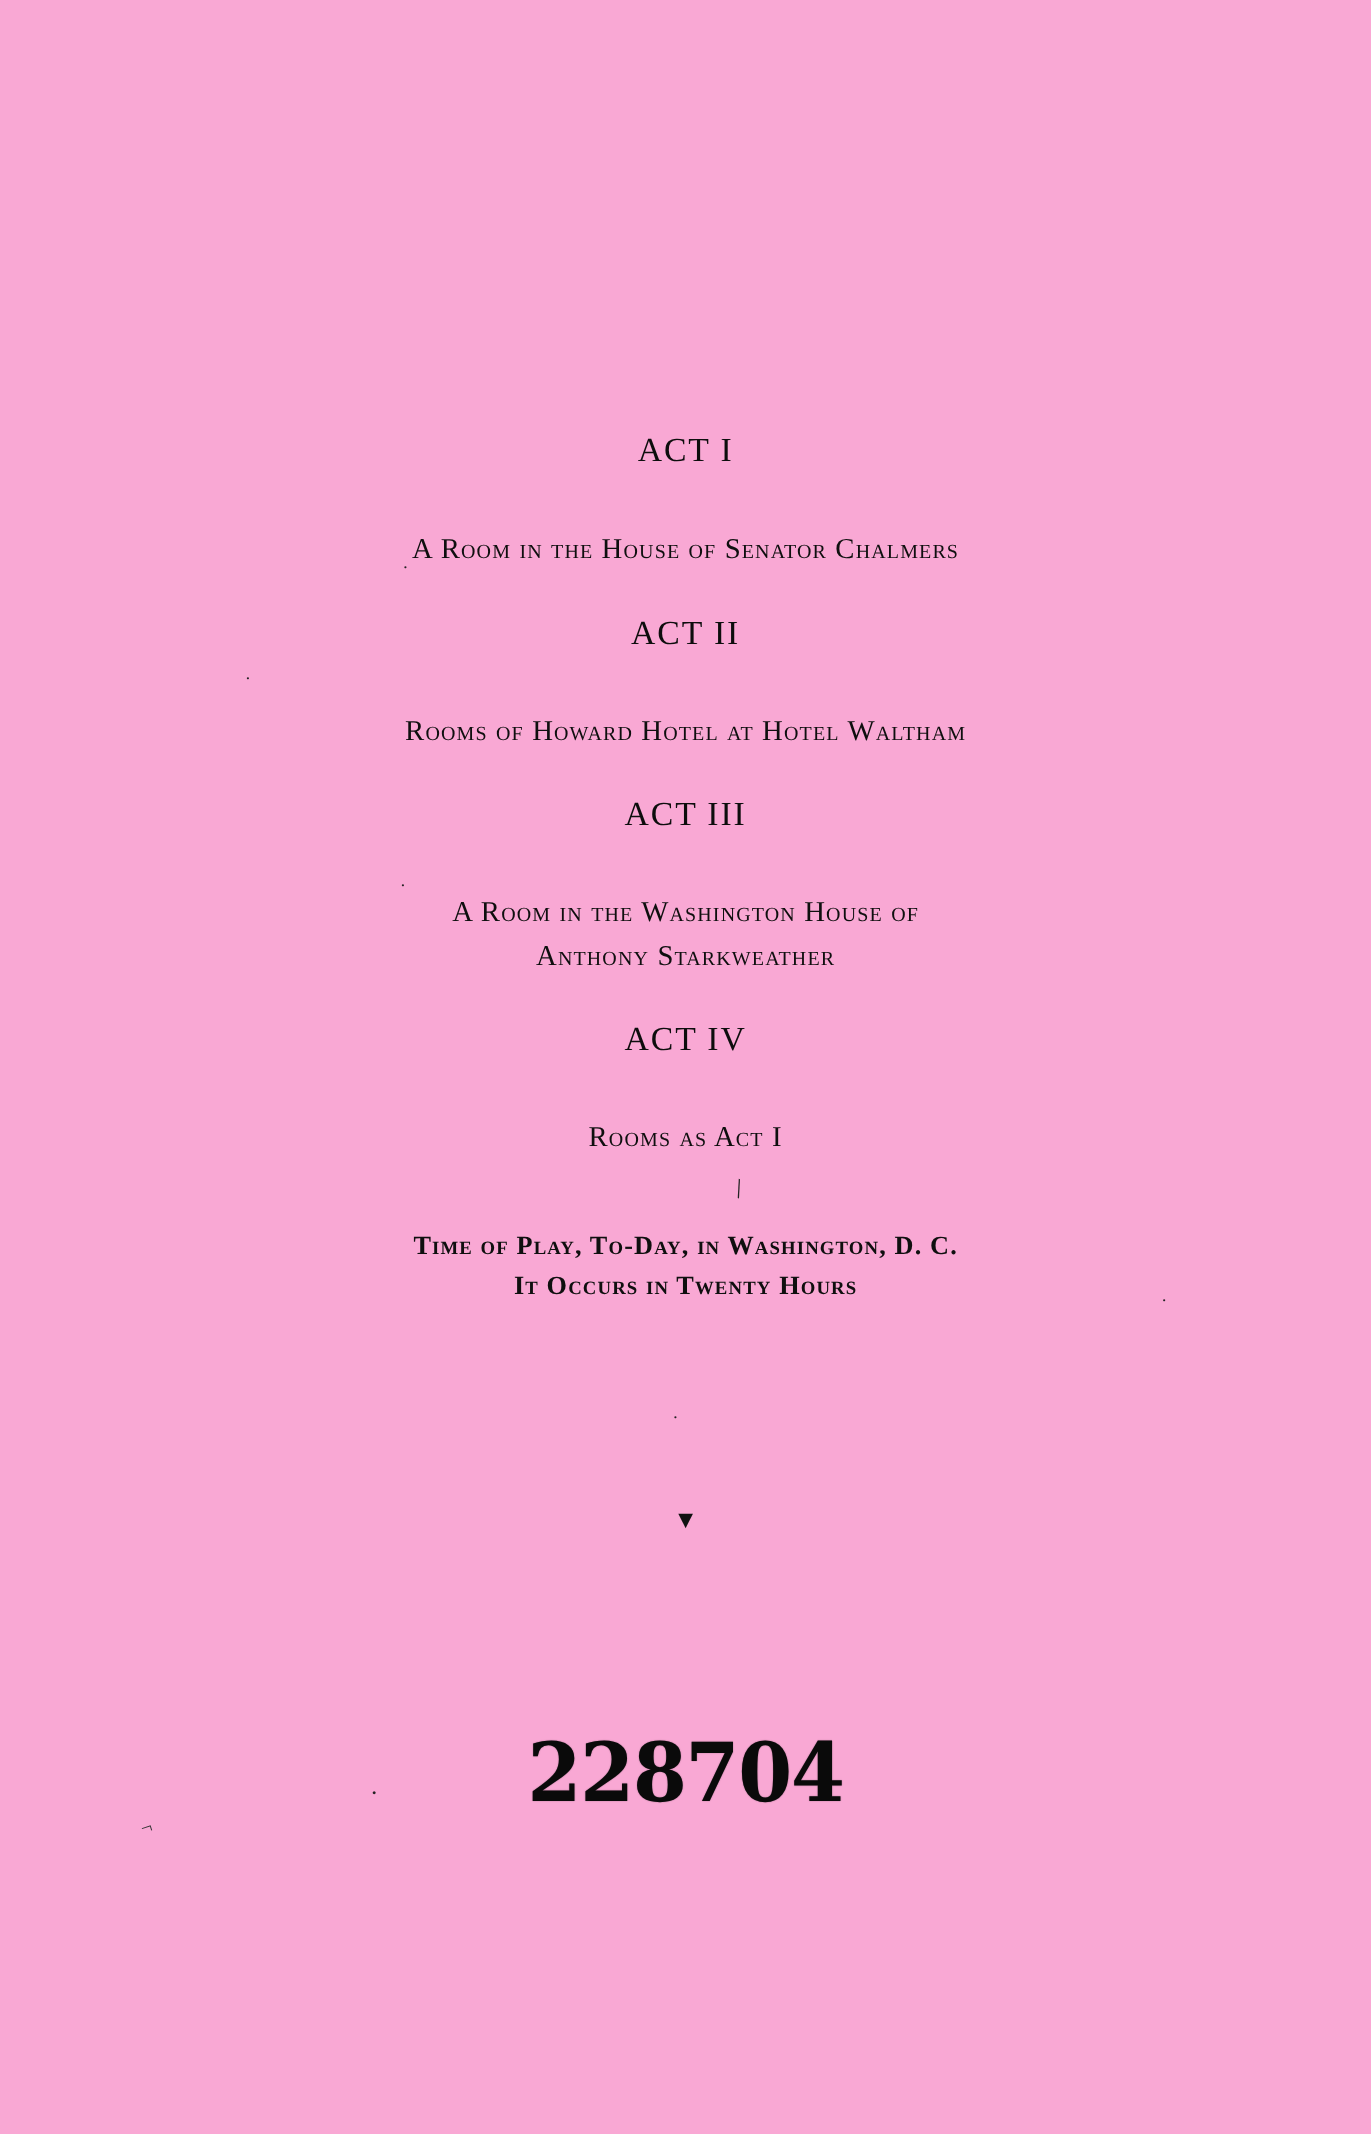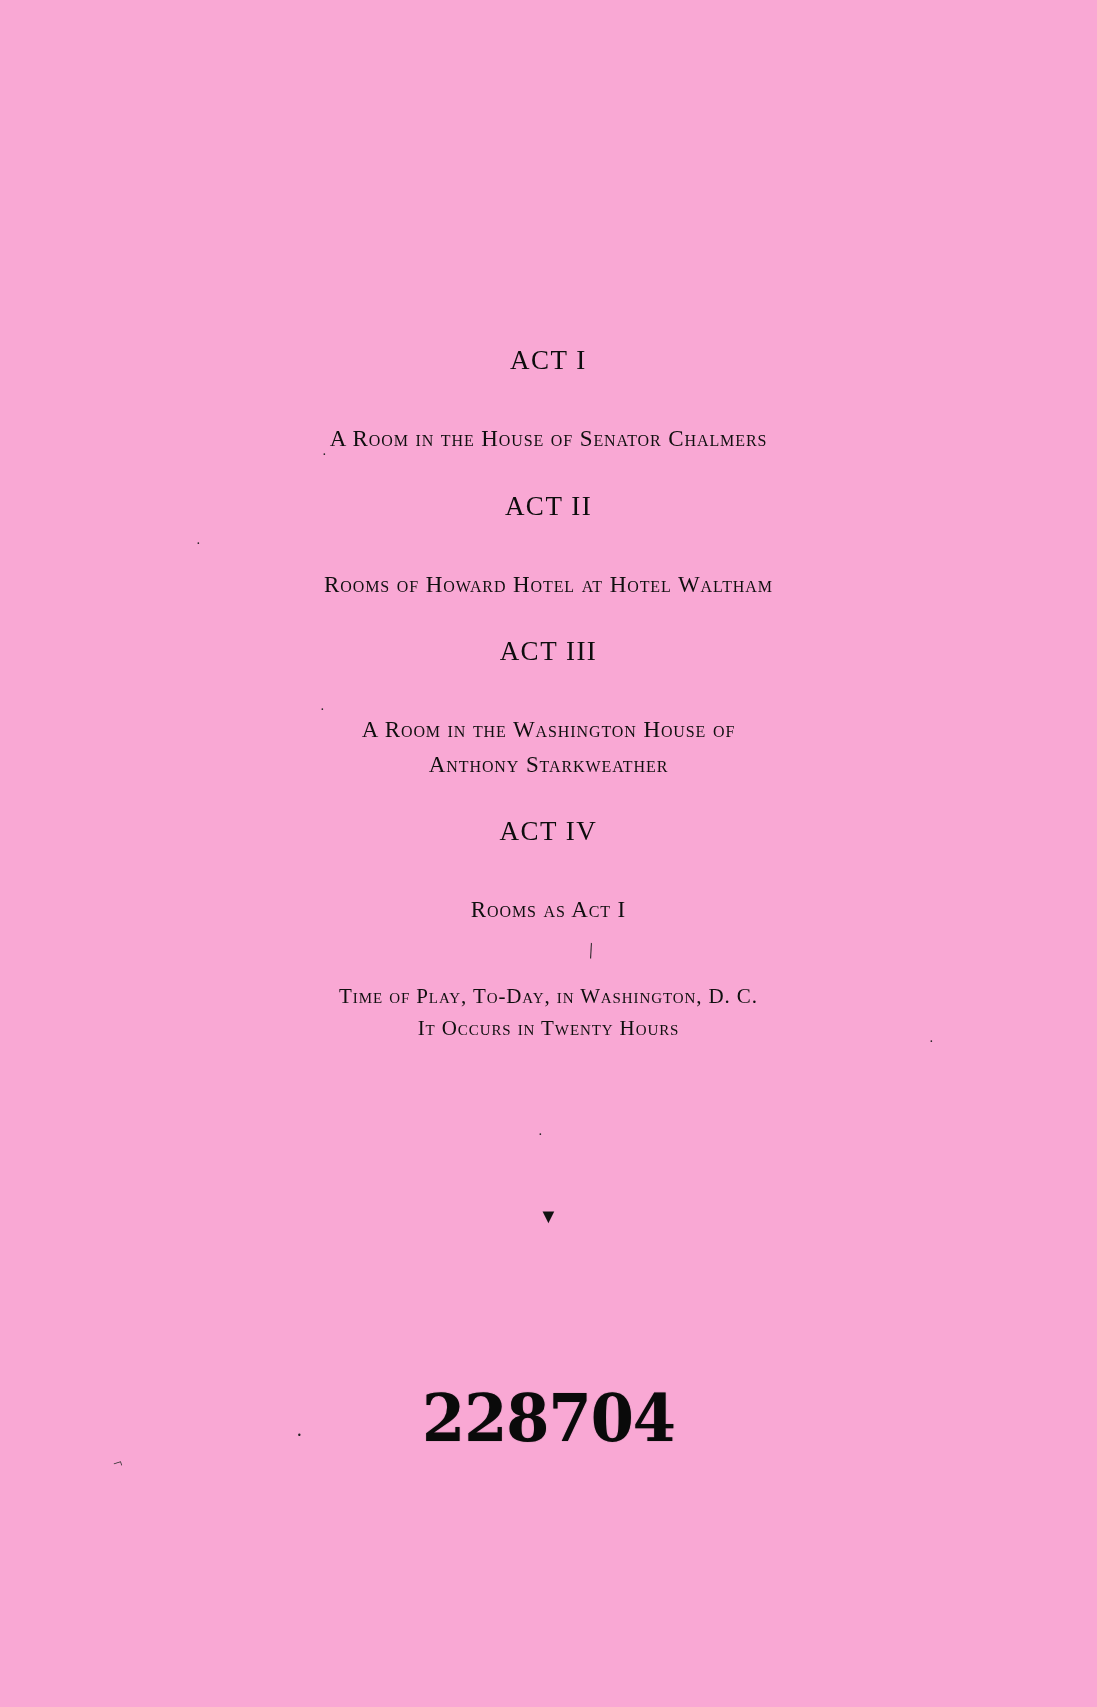--- a/index.html
+++ b/index.html
@@ -59,20 +59,21 @@
     margin-top: 52px;
   }
 
   .time-block .ln {
     display: block;
     font-size: 21px;
     font-variant: small-caps;
     letter-spacing: 0.9px;
     line-height: 1.55;
     color: #0f0f0f;
+    font-weight: bold;
   }
 
   .ornament {
     position: absolute;
     top: 1205px;
     left: 0;
     right: 0;
     text-align: center;
     font-size: 20px;
     color: #111;

